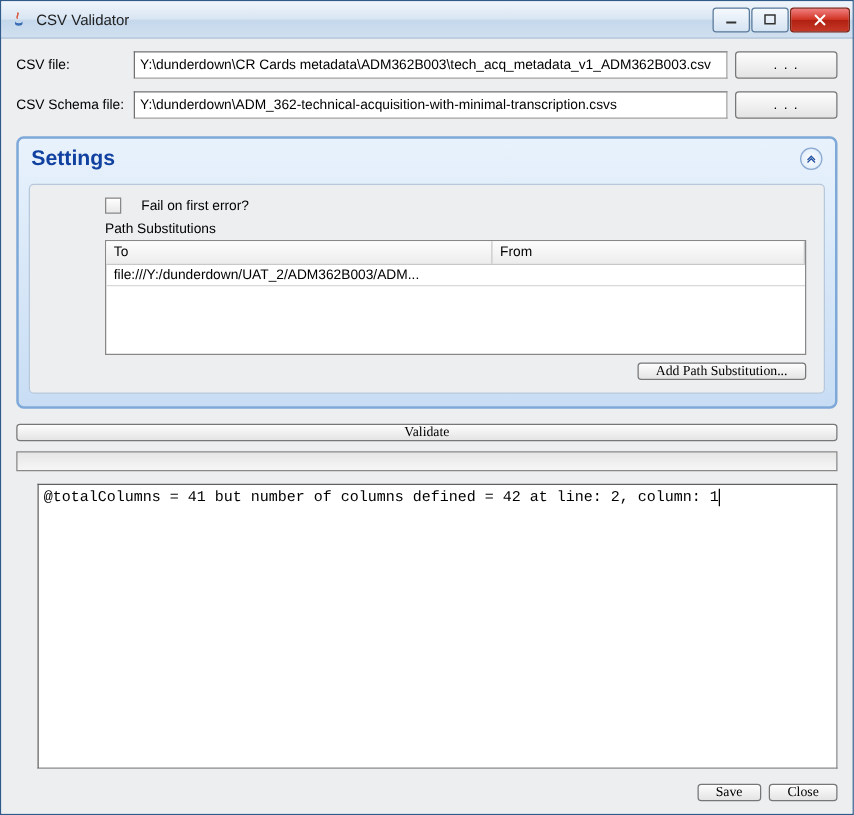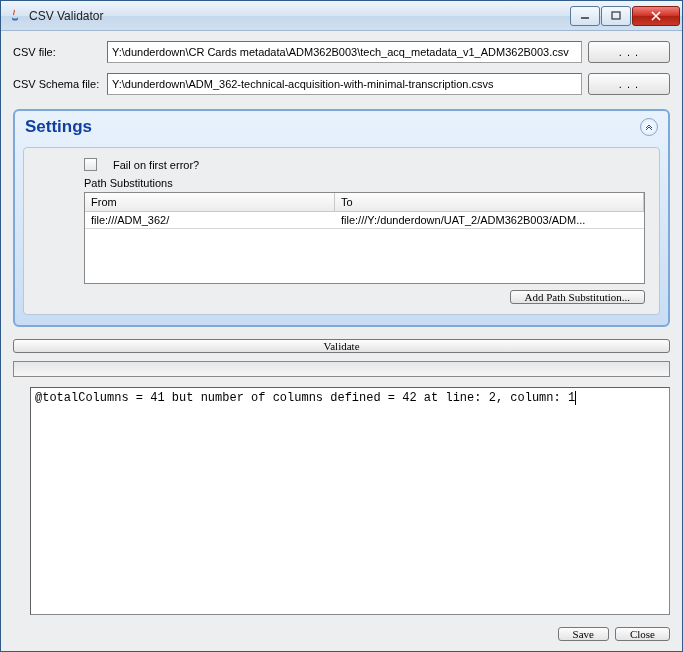--- a/index.html
+++ b/index.html
@@ -259,25 +259,24 @@
         </span>
       </div>
       <div class="settings-body">
         <div class="checkbox-row">
           <span class="checkbox"></span>
           <span>Fail on first error?</span>
         </div>
         <span class="sub-label">Path Substitutions</span>
         <div class="sub-table">
           <div class="sub-head">
+            <div class="sub-col to">To</div>
             <div class="sub-col from">From</div>
-            <div class="sub-col to">To</div>
           </div>
           <div class="sub-row">
-            <div class="sub-cell from">file:///ADM_362/</div>
             <div class="sub-cell to">file:///Y:/dunderdown/UAT_2/ADM362B003/ADM...</div>
           </div>
         </div>
         <div class="add-sub-row">
           <button class="std-btn">Add Path Substitution...</button>
         </div>
       </div>
     </div>
 
     <button class="std-btn validate-btn">Validate</button>

